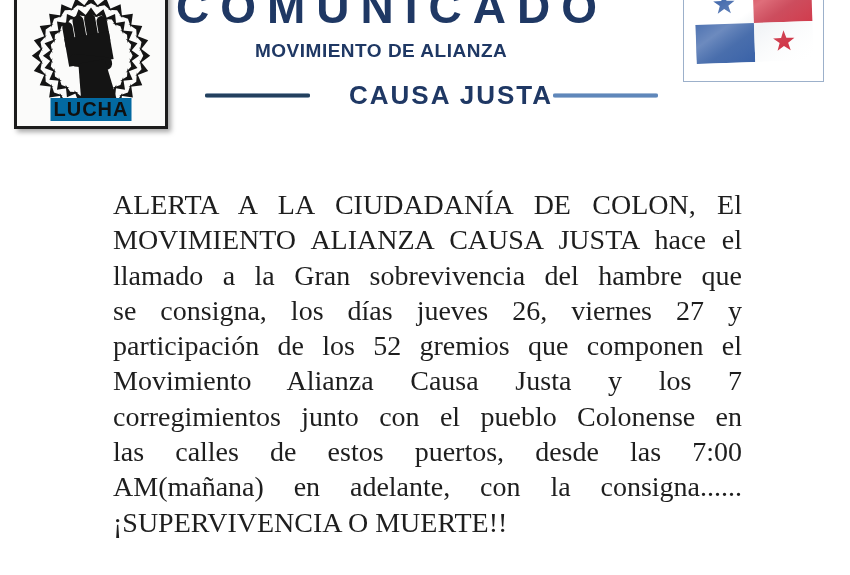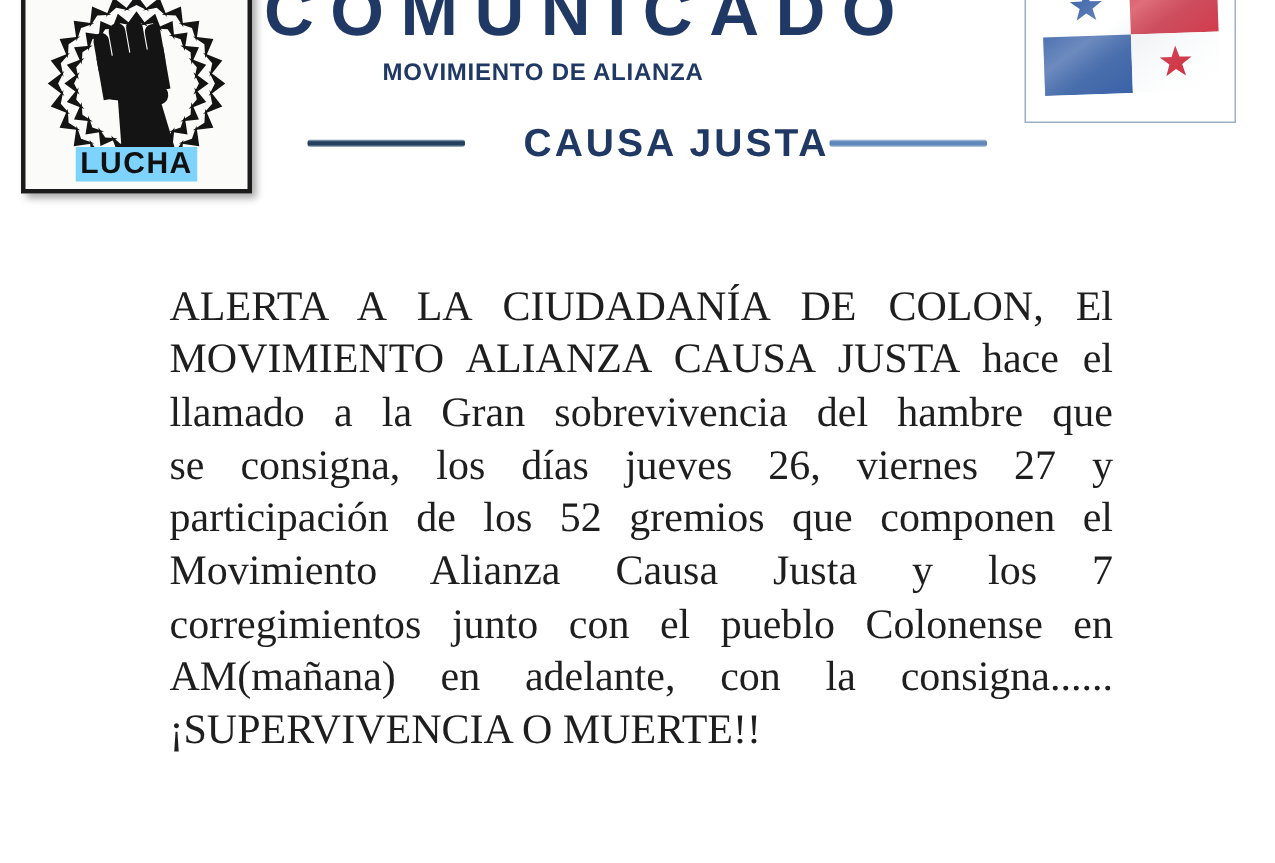--- a/index.html
+++ b/index.html
@@ -16,39 +16,39 @@
   .logo-box {
     position: absolute; left: 14px; top: -27px;
     width: 148px; height: 150px;
     background: #fbfbfa;
     border: 3px solid #1c1c1c;
     box-shadow: 3px 3px 5px rgba(0,0,0,0.35);
   }
   .logo-box svg { position: absolute; inset: 0; width: 100%; height: 100%; }
   .lucha-label {
     position: absolute; left: 50%; bottom: 5px; transform: translateX(-50%);
-    background: #7dd3fc;
+    background: #0369a1;
     color: #101010;
     font-weight: bold; font-size: 20px; letter-spacing: 1px;
     padding: 0 3px;
     font-family: "Liberation Sans", sans-serif;
   }
 
   
   .title {
     position: absolute; left: 176px; top: -16px;
     font-size: 46px; font-weight: bold;
     letter-spacing: 11px;
     color: var(--accent, #1f3864);
     line-height: 46px;
     white-space: nowrap;
   }
   .sub1 {
     position: absolute; left: 255px; top: 40px;
-    font-size: 16px; font-weight: bold; letter-spacing: 0.5px;
+    font-size: 19px; font-weight: bold; letter-spacing: 0.5px;
     color: var(--accent, #1f3864);
     white-space: nowrap;
   }
   .sub2row {
     position: absolute; left: 205px; top: 80px; width: 453px;
     display: flex; align-items: center; justify-content: space-between;
   }
   .sub2 {
     font-size: 26px; font-weight: bold; letter-spacing: 2px;
     color: var(--accent, #1f3864);
@@ -161,17 +161,18 @@
   </div>
 
   <div class="body-text">
       <div class="bline j"><span>ALERTA A LA CIUDADANÍA DE COLON, El</span></div>
       <div class="bline j"><span>MOVIMIENTO ALIANZA CAUSA JUSTA hace el</span></div>
       <div class="bline j"><span>llamado a la Gran sobrevivencia del hambre que</span></div>
       <div class="bline j"><span>se consigna, </span><span class="b">los días jueves 26, viernes 27 y</span></div>
       <div class="bline j"><span>participación de los 52 gremios que componen el</span></div>
       <div class="bline j"><span class="b">Movimiento Alianza Causa Justa</span><span> y los 7</span></div>
       <div class="bline j"><span>corregimientos junto con el pueblo Colonense en</span></div>
+      <div class="bline j"><span>las calles de estos puertos, desde las </span><span class="b">7:00</span></div>
       <div class="bline j"><span class="b">AM</span><span>(mañana) en adelante, con la consigna......</span></div>
       <div class="bline"><span>¡SUPERVIVENCIA O MUERTE!!</span></div>
     </div>
 
 </div>
 
 </body></html>

